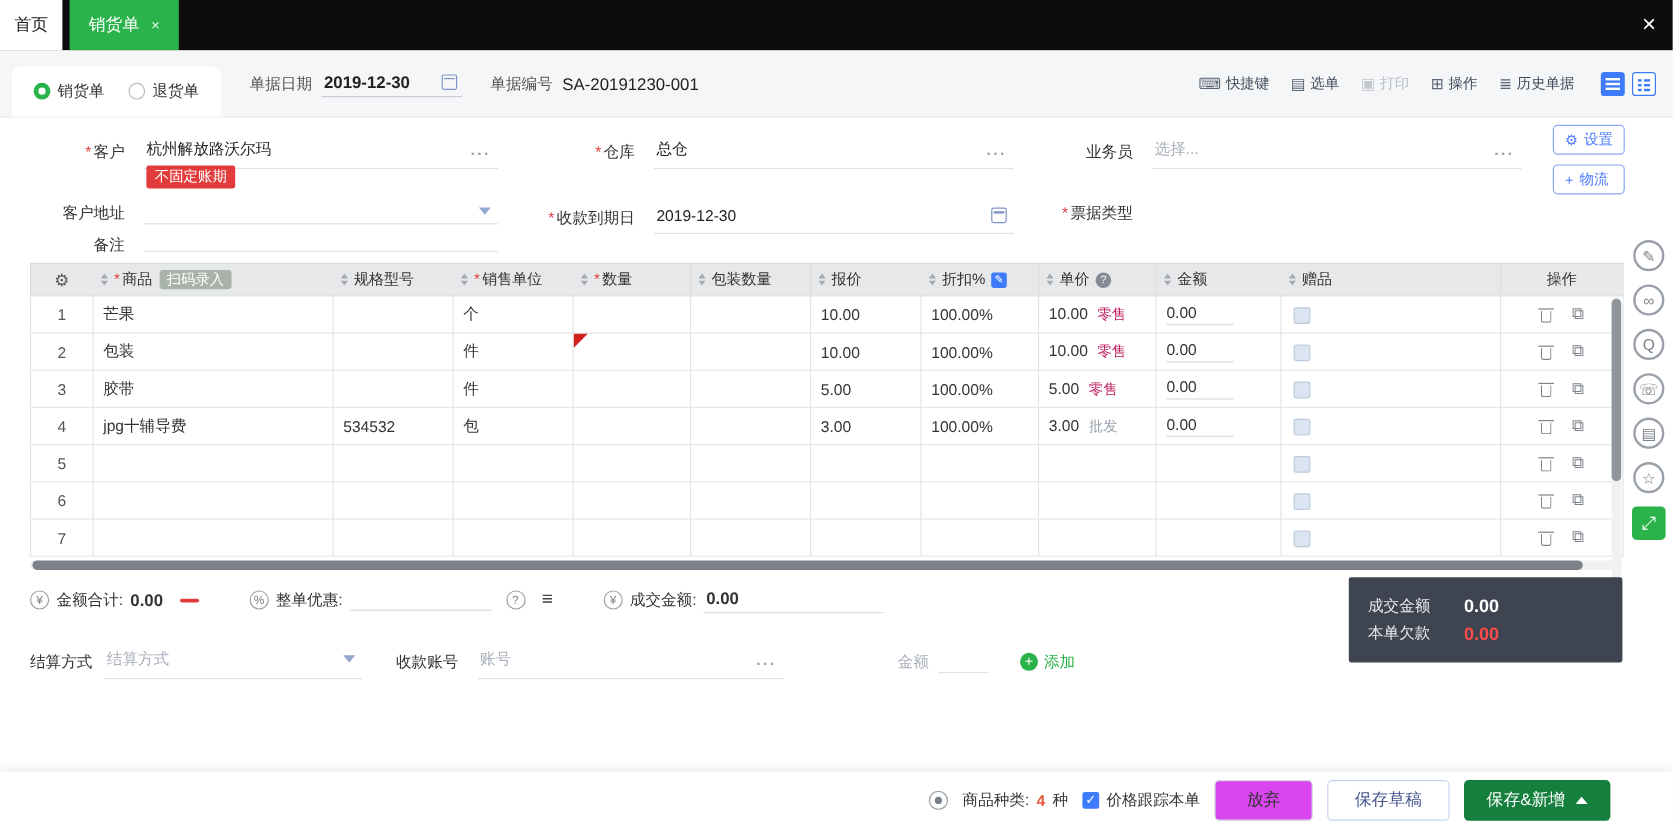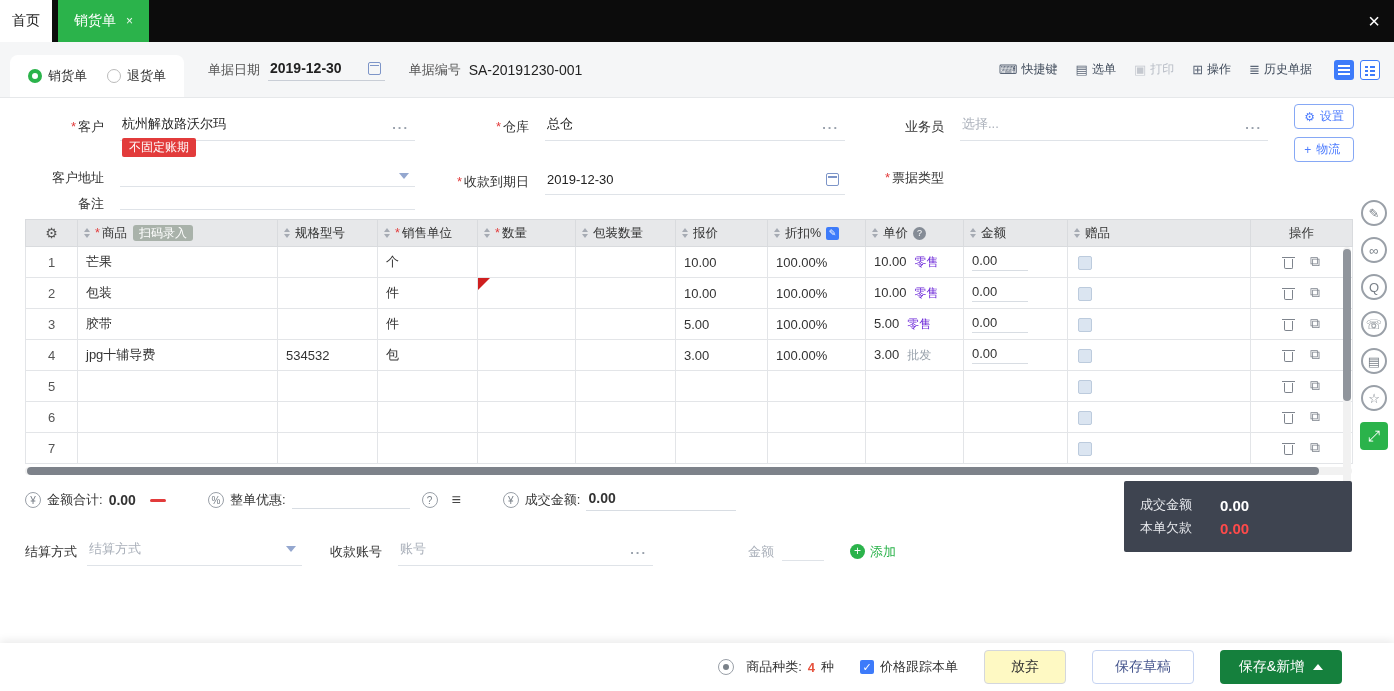--- a/index.html
+++ b/index.html
@@ -69,21 +69,21 @@
   .td-num { text-align: center; color: #555; padding: 0; }
   .th-gear { text-align: center; color: #555; font-size: 14px; }
   .sort { display: inline-flex; flex-direction: column; gap: 2px; margin-right: 5px; vertical-align: middle; }
   .sort b { display: block; width: 0; height: 0; border-left: 3.5px solid transparent; border-right: 3.5px solid transparent; }
   .s-up { border-bottom: 4px solid #a6abb3; }
   .s-dn { border-top: 4px solid #a6abb3; }
   .scan-badge { background: #a9b2aa; color: #fff; border-radius: 3px; padding: 1px 6px; font-size: 12px; margin-left: 6px; cursor: pointer; }
   .disc-ic { display: inline-block; width: 13px; height: 13px; background: #3d7bfa; border-radius: 2px; color: #fff; font-size: 9px; line-height: 13px; text-align: center; margin-left: 5px; vertical-align: middle; }
   .info-ic { display: inline-block; width: 13px; height: 13px; border-radius: 50%; background: #858c96; color: #fff; font-size: 9px; line-height: 13px; text-align: center; margin-left: 5px; vertical-align: middle; }
   .tag { margin-left: 8px; font-size: 12px; cursor: pointer; }
-  .t-blue { color: #6d28d9; } .t-gray { color: #9aa3ad; }
+  .t-blue { color: #be185d; } .t-gray { color: #9aa3ad; }
   .uval { display: inline-block; min-width: 56px; border-bottom: 1px solid #d8dde3; padding-bottom: 2px; }
   .cell-rel { position: relative; }
   .flag { position: absolute; left: 0; top: 0; width: 0; height: 0; border-top: 12px solid #cf1f1f; border-right: 12px solid transparent; }
   .td-gift { padding-left: 10px; }
   .cb { width: 14px; height: 14px; border: 1px solid #bccbdd; background: #dbe5f1; border-radius: 2px; display: inline-block; vertical-align: middle; cursor: pointer; }
   .td-ops { text-align: center; }
   .trash { width: 11px; height: 13px; position: relative; display: inline-block; vertical-align: middle; margin-right: 16px; cursor: pointer; }
   .trash::before { content: ""; position: absolute; left: 1px; right: 1px; top: 3px; bottom: 0; border: 1px solid #7e848d; border-top: none; border-radius: 0 0 2px 2px; }
   .trash::after { content: ""; position: absolute; left: -1px; right: -1px; top: 1px; height: 1.5px; background: #7e848d; }
   .copyic { color: #7e848d; font-size: 14px; vertical-align: middle; cursor: pointer; }
@@ -114,27 +114,27 @@
   .dp-val.red { color: #ff4a4a; }
   .settle-row { display: flex; align-items: center; margin: 22px 0 0 25px; }
   .sctrl { border-bottom: 1px solid #dfe3e8; display: flex; align-items: center; justify-content: space-between; padding: 3px 6px 7px 2px; }
   .scw1 { width: 215px; margin-left: 10px; } .scw2 { width: 255px; margin-left: 16px; }
   .ml28 { margin-left: 28px; } .ml95 { margin-left: 95px; }
   .amt-uline { width: 42px; border-bottom: 1px solid #dfe3e8; height: 18px; margin-left: 8px; }
   .add-btn { display: flex; align-items: center; gap: 5px; color: #2bb34b; margin-left: 26px; cursor: pointer; }
   .plus { width: 15px; height: 15px; border-radius: 50%; background: #2bb34b; color: #fff; font-size: 12px; line-height: 15px; text-align: center; }
 
   
-  .footer { position: absolute; left: 0; right: 0; bottom: 0; height: 48px; background: #fff; box-shadow: 0 -3px 8px rgba(0,0,0,.08); display: flex; align-items: center; justify-content: flex-end; padding-right: 52px; gap: 26px; z-index: 5; }
+  .footer { position: absolute; left: 0; right: 0; bottom: 0; height: 48px; background: #fff; box-shadow: 0 -3px 8px rgba(0,0,0,.08); display: flex; align-items: center; justify-content: flex-end; padding-right: 52px; gap: 12px; z-index: 5; }
   .kinds { display: flex; align-items: center; gap: 6px; color: #333; }
   .kv { color: #e6533f; font-weight: 700; }
   .track { display: flex; align-items: center; gap: 6px; cursor: pointer; }
   .cbx { width: 14px; height: 14px; background: #3d7bfa; border-radius: 2px; color: #fff; font-size: 11px; line-height: 14px; text-align: center; }
   .btn { height: 34px; border-radius: 4px; font-size: 14px; display: flex; align-items: center; justify-content: center; cursor: pointer; }
-  .btn-plain { width: 82px; background: #fef9c3; border: 1px solid #d4d7dd; color: #333; }
+  .btn-plain { width: 82px; background: #d946ef; border: 1px solid #d4d7dd; color: #333; }
   .btn-draft { width: 102px; background: #fff; border: 1px solid #c6d4f2; color: #44548c; }
   .btn-primary { width: 122px; background: #15803d; color: #fff; border: none; gap: 9px; }
   .caret-up { width: 0; height: 0; border-left: 5px solid transparent; border-right: 5px solid transparent; border-bottom: 6px solid #fff; }
 
   
   .rail { position: absolute; right: 6px; top: 158px; display: flex; flex-direction: column; gap: 11px; align-items: center; z-index: 6; }
   .ric { width: 26px; height: 26px; border-radius: 50%; border: 2px solid #9aa0a8; color: #7a8189; display: flex; align-items: center; justify-content: center; font-size: 13px; background: #fff; cursor: pointer; }
   .ric-green { width: 28px; height: 28px; border-radius: 4px; background: #2bb34b; color: #fff; border: none; display: flex; align-items: center; justify-content: center; font-size: 15px; cursor: pointer; }
 </style>
 </head>

